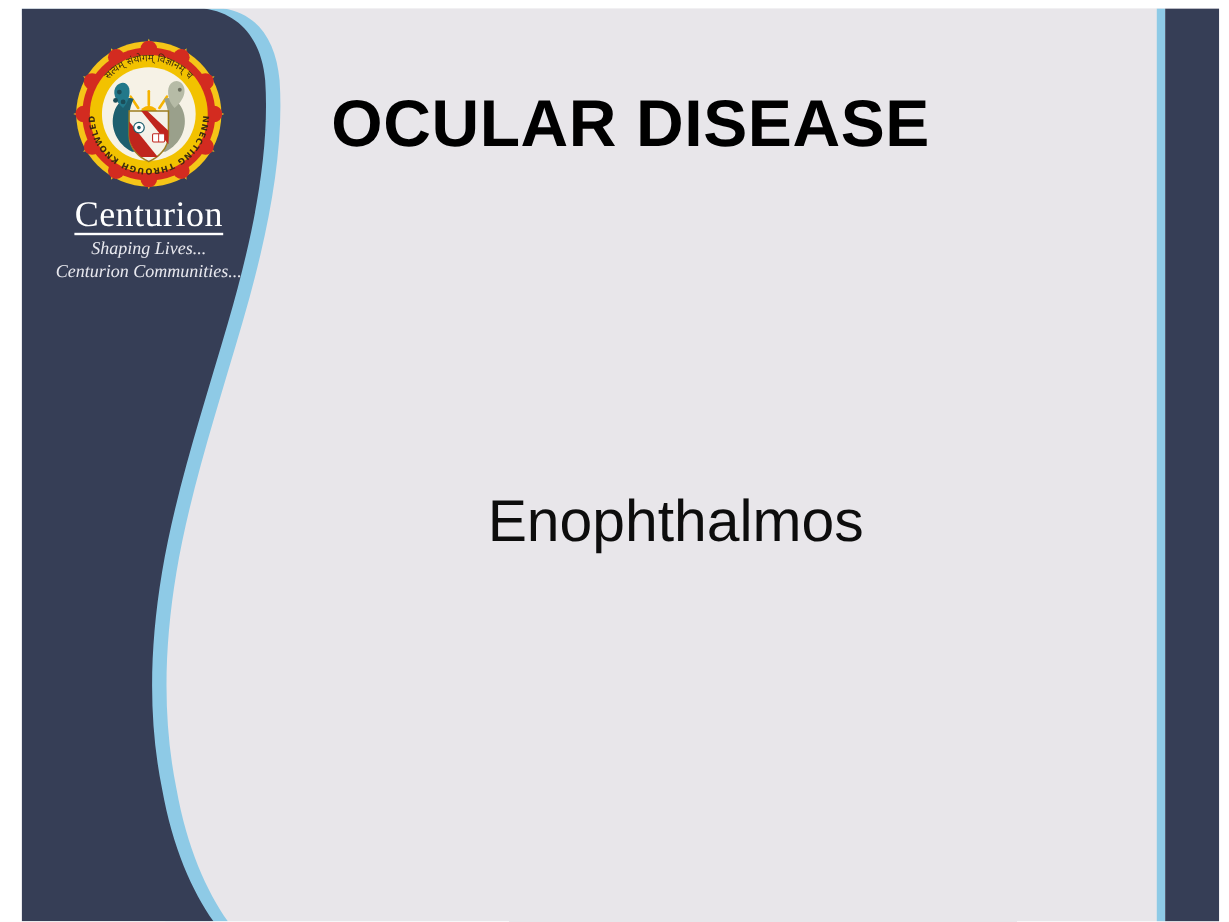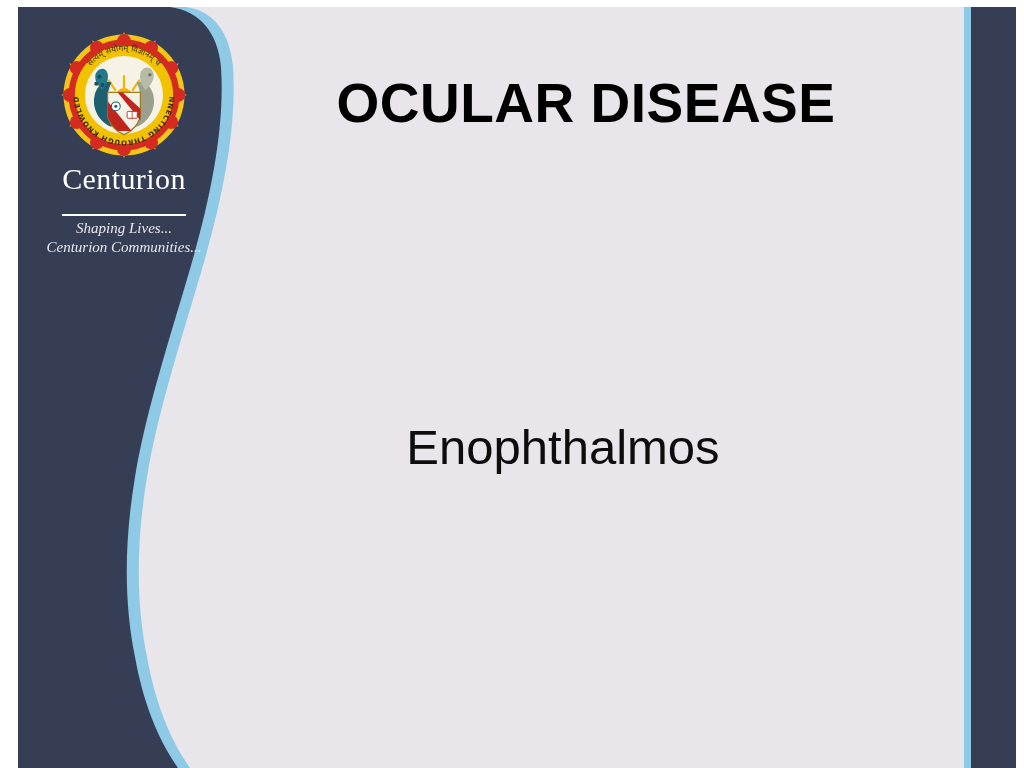--- a/index.html
+++ b/index.html
@@ -79,21 +79,21 @@
     color: #ffffff;
     line-height: 1;
   }
   .logo-centurion {
     font-family: "Liberation Serif", serif;
     font-size: 30px;
     letter-spacing: 0.4px;
     color: #ffffff;
     display: inline-block;
     border-bottom: 2px solid #ffffff;
-    padding-bottom: 20px;
+    padding-bottom: 0;
   }
   .logo-university {
     font-family: "Liberation Serif", serif;
     font-size: 25px;
     letter-spacing: 0.2px;
     color: #ffffff;
     margin-top: 3px;
     display: block;
     font-variant: small-caps;
     text-transform: lowercase;
@@ -107,32 +107,32 @@
     line-height: 1.25;
   }
   .logo-tagline span { display: block; }
 
   
   .slide-title {
     position: absolute;
     left: 258px;
     top: 66px;
     width: 620px;
-    text-align: center;
+    text-align: left;
     font-size: 55px;
     font-weight: bold;
     color: #000000;
     letter-spacing: 0.5px;
     line-height: 1.1;
     z-index: 5;
   }
   .slide-body {
     position: absolute;
     left: 215px;
-    top: 412px;
+    top: 400px;
     width: 660px;
     text-align: center;
     font-size: 49px;
     font-weight: normal;
     color: #0d0d0d;
     line-height: 1.15;
     z-index: 5;
   }
 </style>
 </head>

